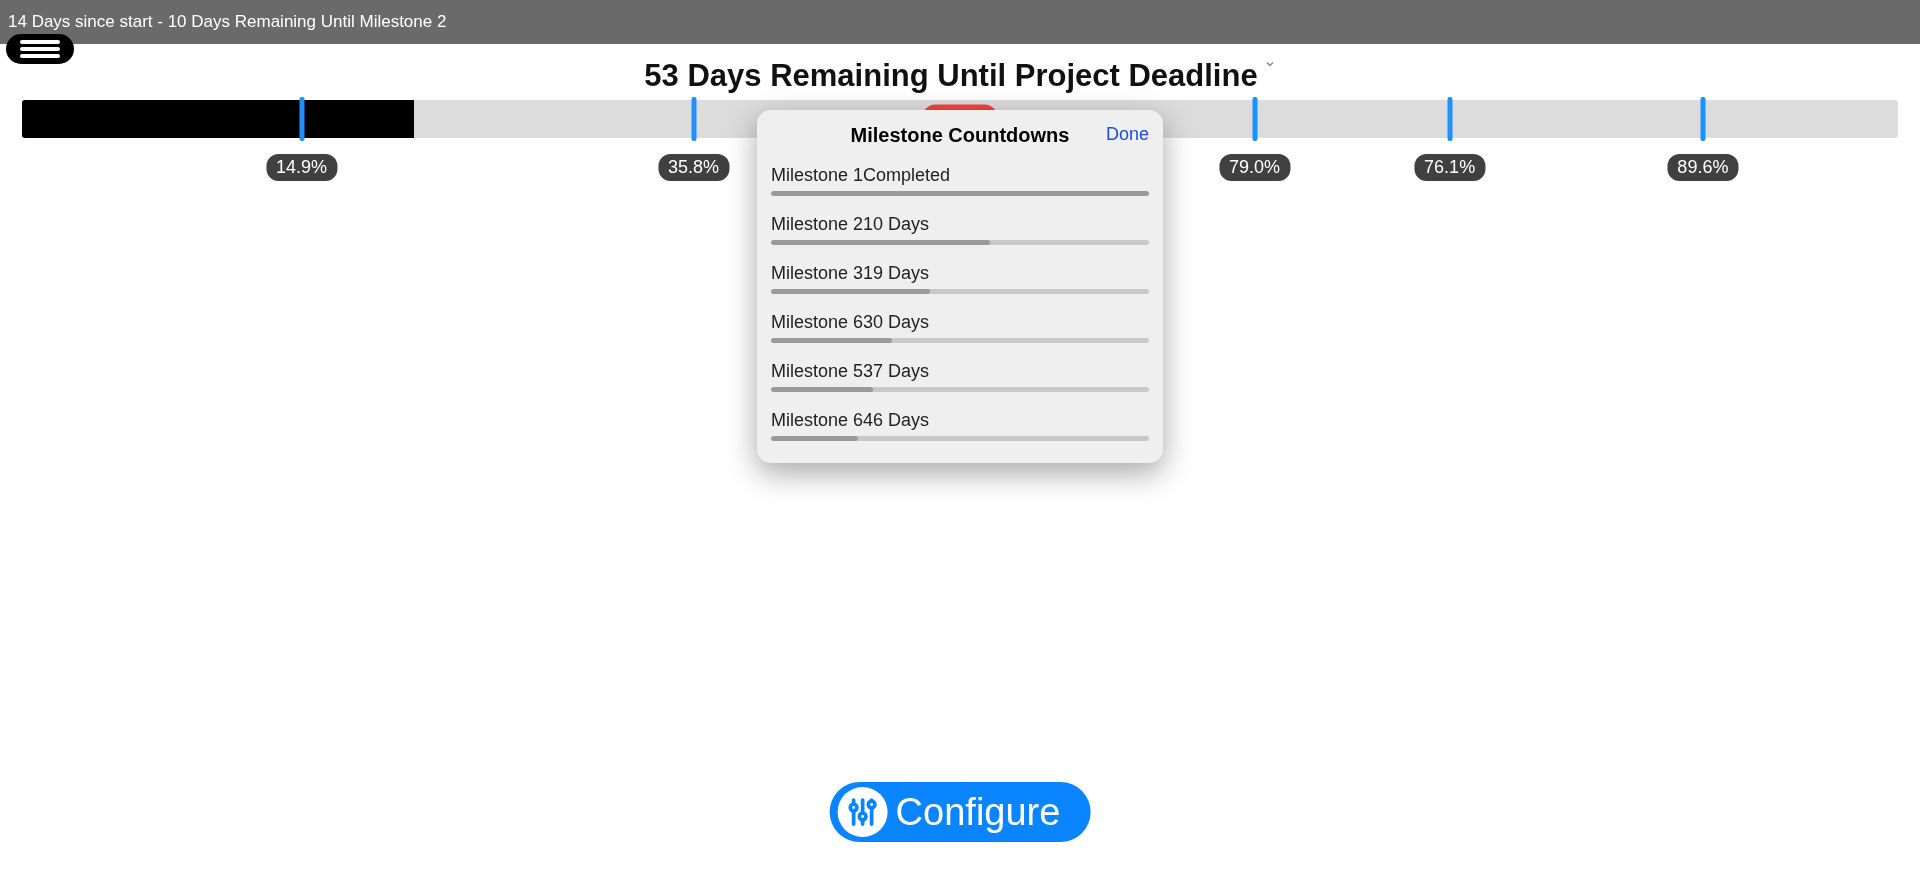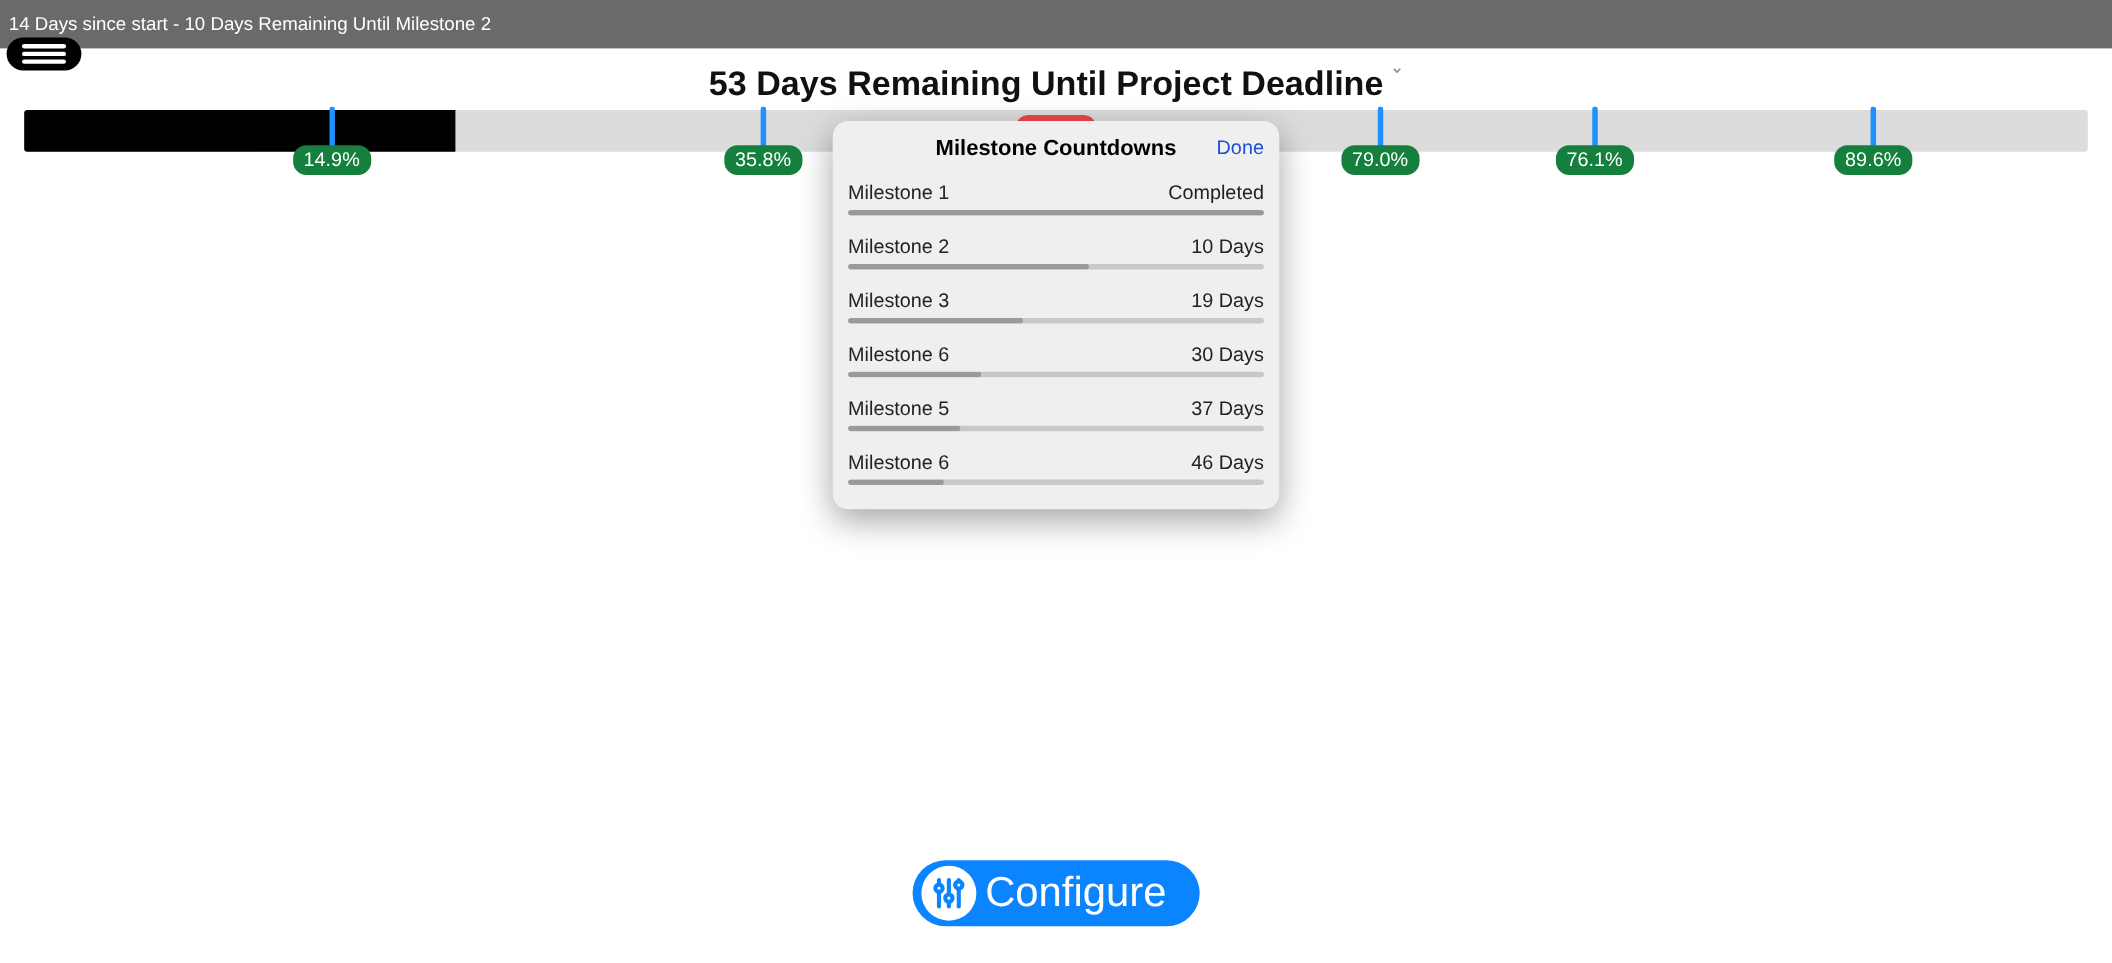--- a/index.html
+++ b/index.html
@@ -85,23 +85,23 @@
       position: absolute;
       top: -3px;
       width: 5px;
       height: 44px;
       background: #1e90ff;
       border-radius: 2px;
       transform: translateX(-50%);
     }
     .tick-label {
       position: absolute;
-      top: 32px;
+      top: 54px;
       transform: translateX(-50%);
-      background: #15803d;
+      background: #404040;
       color: #ffffff;
       font-size: 18px;
       padding: 3px 10px;
       border-radius: 12px;
       white-space: nowrap;
       font-weight: 500;
     }
     .progress-badge {
       position: absolute;
       top: 50%;
@@ -138,21 +138,20 @@
       color: #1d4ed8;
       font-weight: 400;
       font-size: 18px;
       cursor: pointer;
     }
     .milestone-row {
       padding: 8px 14px 10px 14px;
     }
     .milestone-line {
       display: flex;
-      justify-content: space-between;
       font-size: 18px;
       color: #222;
       margin-bottom: 5px;
     }
     .mini-progress {
       width: 100%;
       height: 5px;
       background: #c8c8c8;
       border-radius: 3px;
       position: relative;

